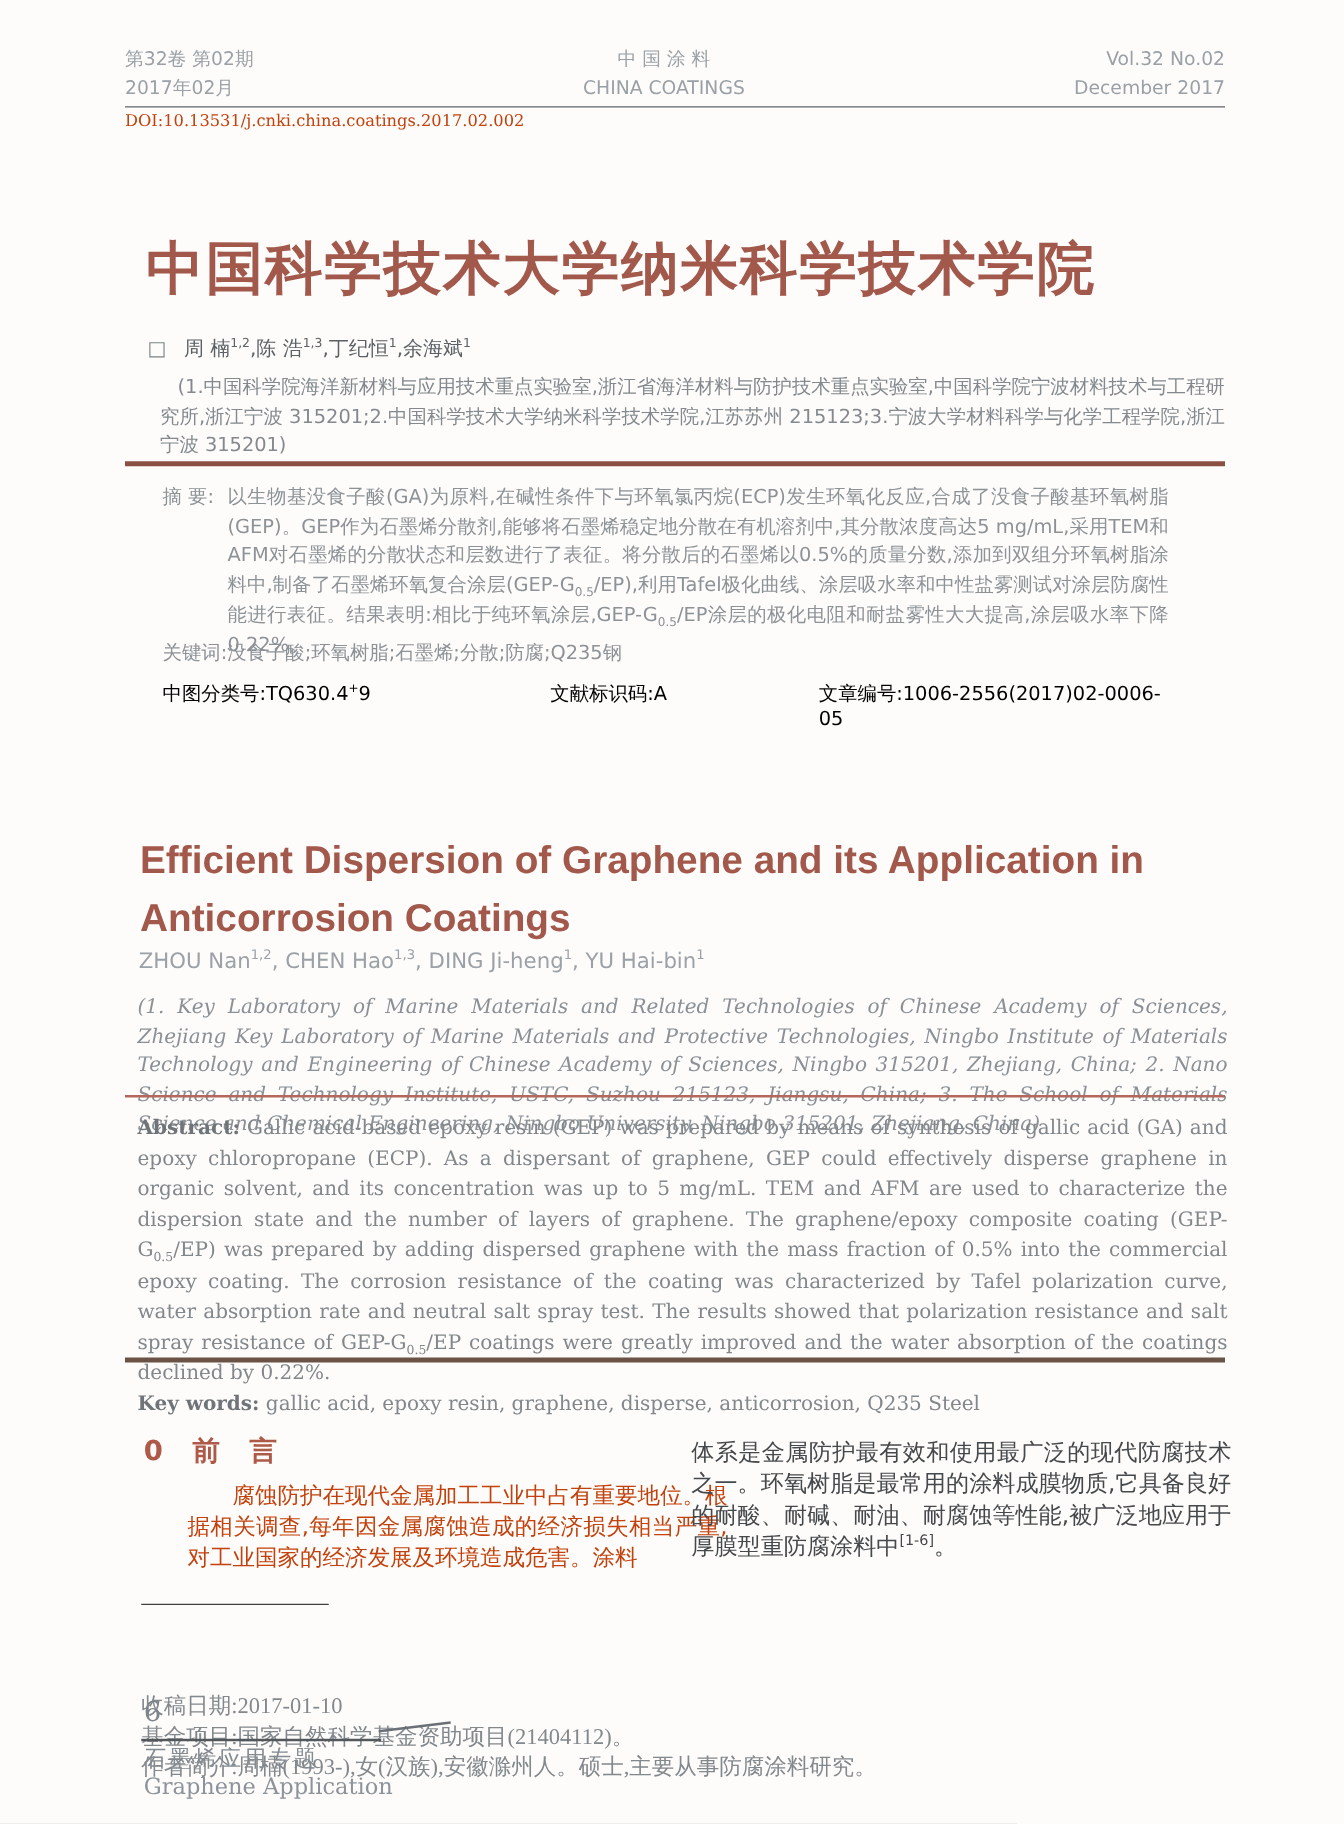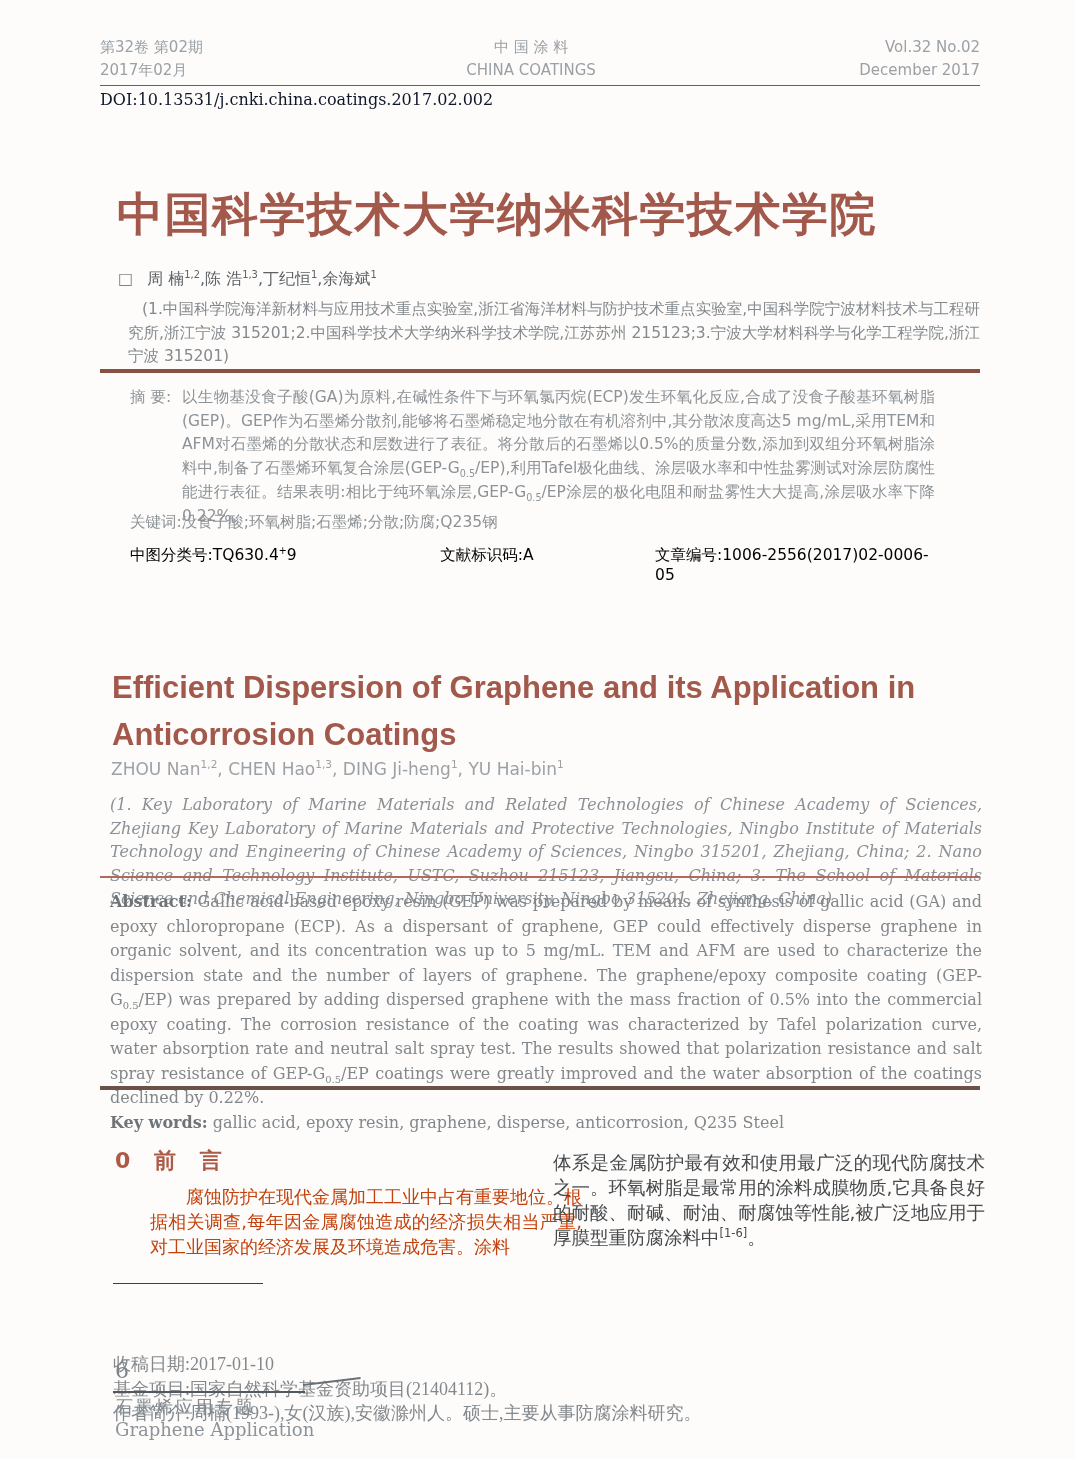--- a/index.html
+++ b/index.html
@@ -14,21 +14,21 @@
   sup{font-size:62%;vertical-align:super;line-height:0;}
   sub{font-size:62%;vertical-align:sub;line-height:0;}
 
   
   .jheader{top:36px;left:100px;width:880px;display:flex;justify-content:space-between;
     color:#9aa0a6;font-size:15px;line-height:23px;gap:40px;}
   .jheader .c{text-align:center;}
   .jheader .r{text-align:right;}
   .header-line{top:85px;left:100px;width:880px;height:1px;background:#5f6367;}
   .doi{top:90px;left:100px;font-family:"DejaVu Serif","Liberation Serif",serif;
-    font-size:16px;color:#0f172a;}
+    font-size:13px;color:#c2410c;}
 
   
   .cn-title{top:184px;left:117px;font-size:46px;font-weight:bold;color:#a2594c;
     letter-spacing:1.5px;white-space:nowrap;}
   .cn-authors{top:269px;left:118px;font-size:16px;color:#5c6165;}
   .cn-authors .marker{color:#7e848a;margin-right:14px;}
   .cn-affil{top:298px;left:128px;width:852px;text-indent:14px;font-size:15.5px;
     line-height:23.5px;color:#83898e;text-align:justify;}
   .rule-top{top:369px;left:100px;width:880px;height:4px;background:#8a5044;}
   .cn-abstract{top:386px;left:130px;width:805px;display:flex;font-size:15.5px;

